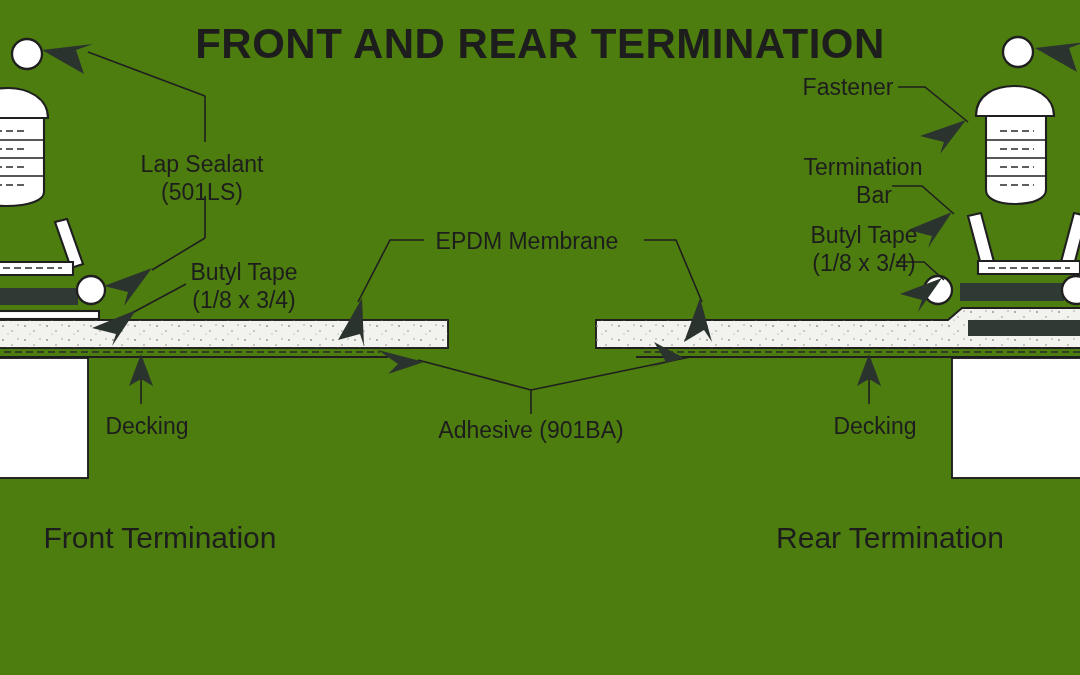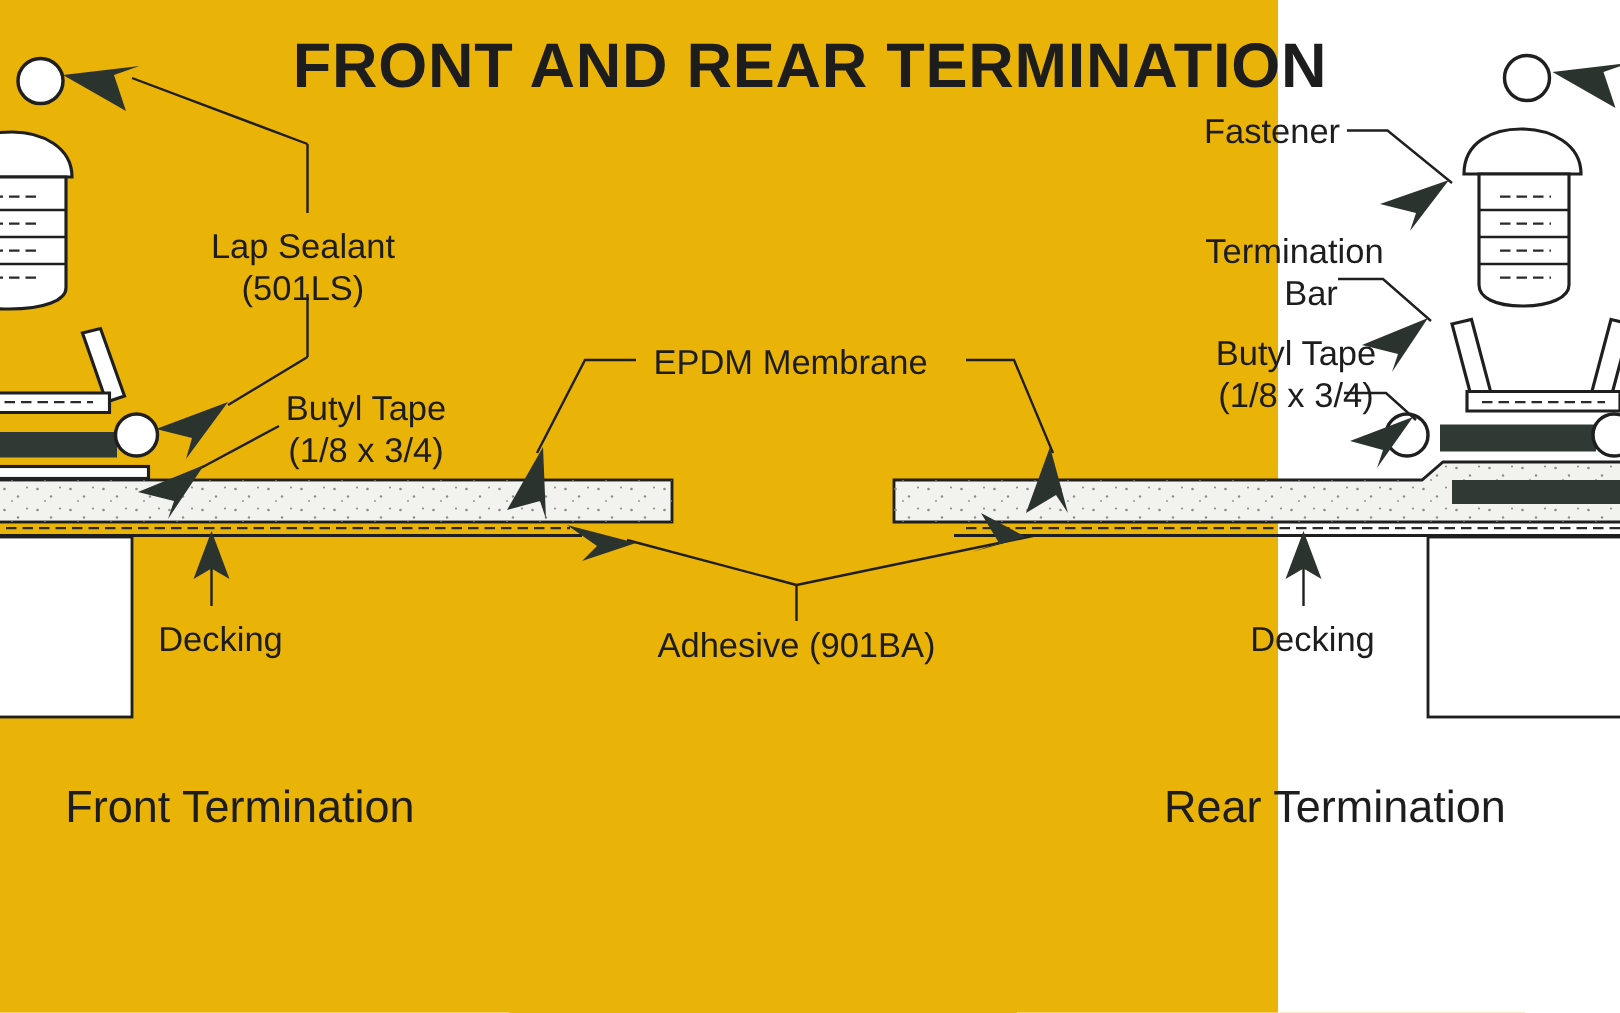--- a/index.html
+++ b/index.html
@@ -2,21 +2,21 @@
 <html><head>
 <meta charset="utf-8">
 <style>
   html,body{margin:0;padding:0;background:#ffffff;}
   body{
     width:1080px;height:675px;overflow:hidden;
     font-family:"Liberation Sans", sans-serif;
     color:#1a1a1a;
     position:relative;
   }
-  #stage{position:absolute;left:0;top:0;width:852px;height:675px;background:#eab308;}
+  #stage{position:absolute;left:0;top:0;width:1080px;height:675px;background:#4d7c0f;}
   svg#diagram{position:absolute;left:0;top:0;width:1080px;height:675px;}
 
   .lbl{font-family:"Liberation Sans", sans-serif;fill:#1d1d1d;}
   .lbl-title{font-size:42px;font-weight:bold;letter-spacing:0.5px;}
   .lbl-call{font-size:23px;}
   .lbl-cap{font-size:30px;}
 
   .ln{stroke:#1f1f1f;fill:none;}
   .ln-thin{stroke-width:1.6;}
   .ln-med{stroke-width:2.1;}

